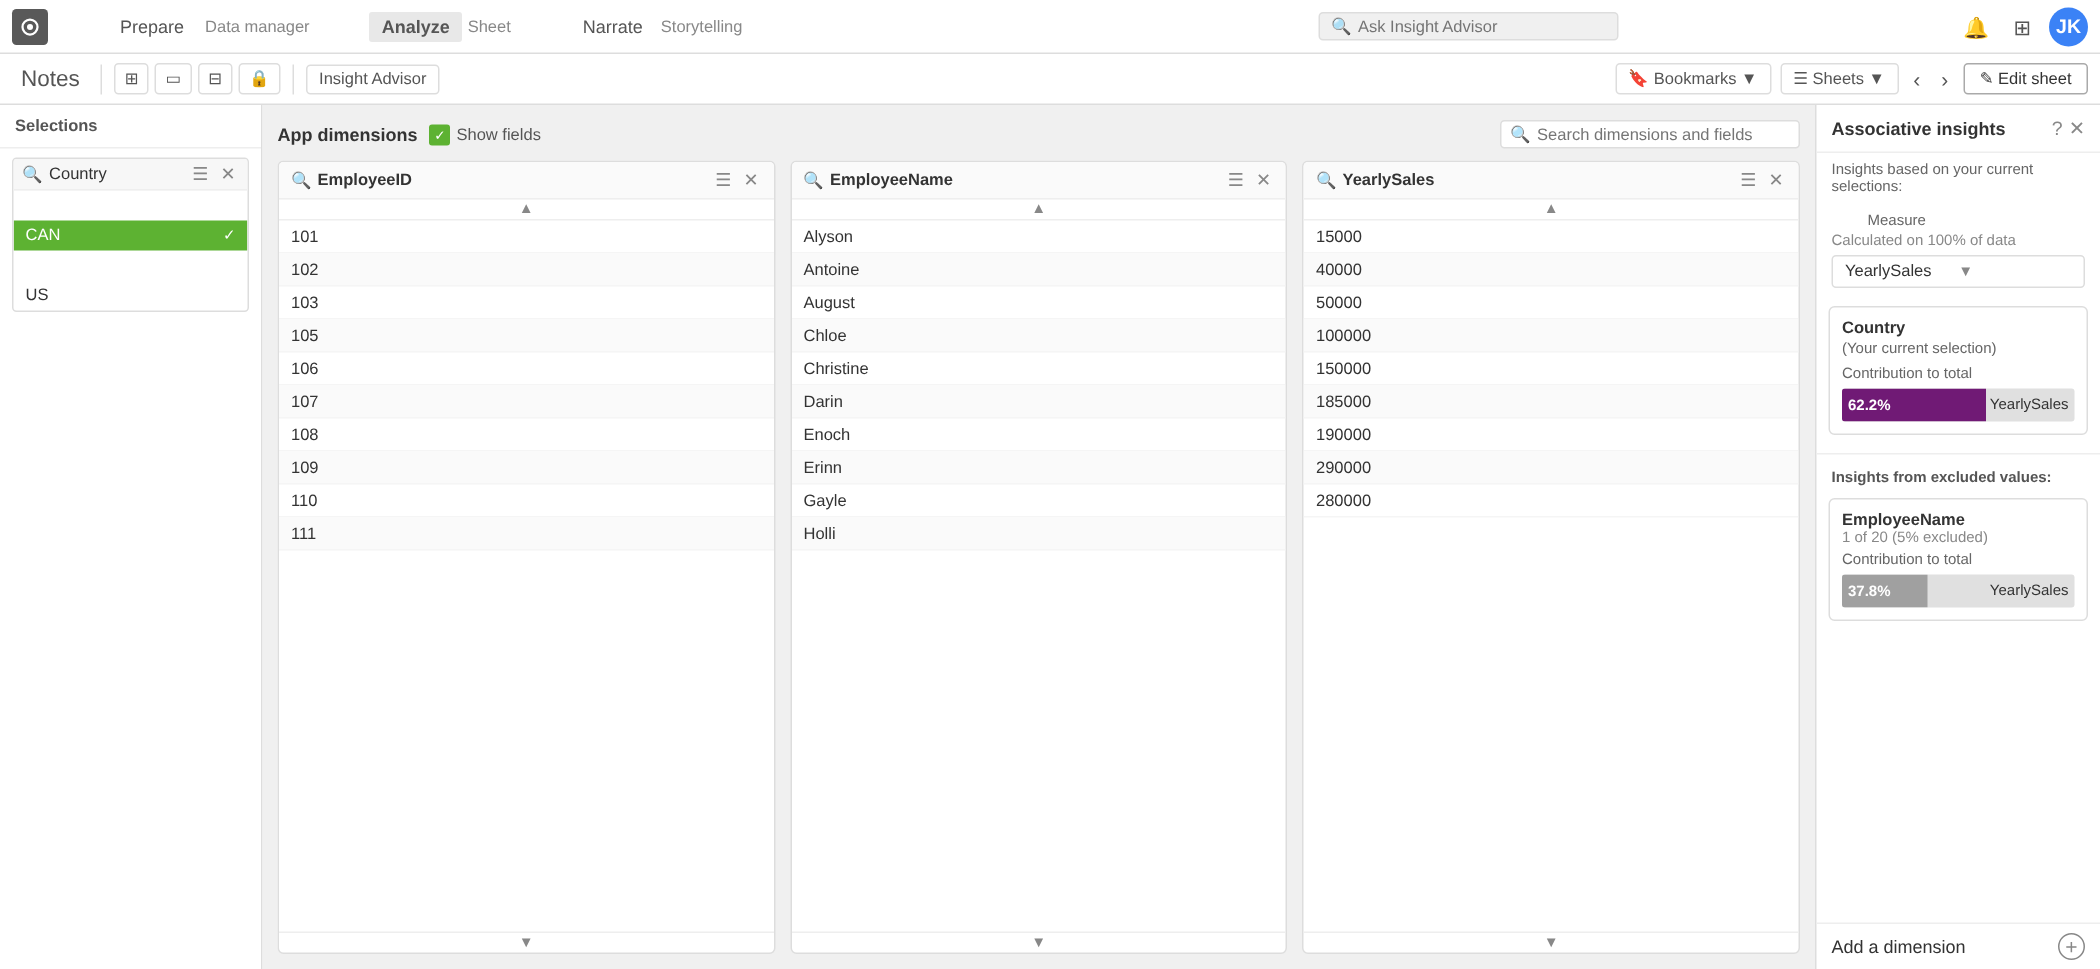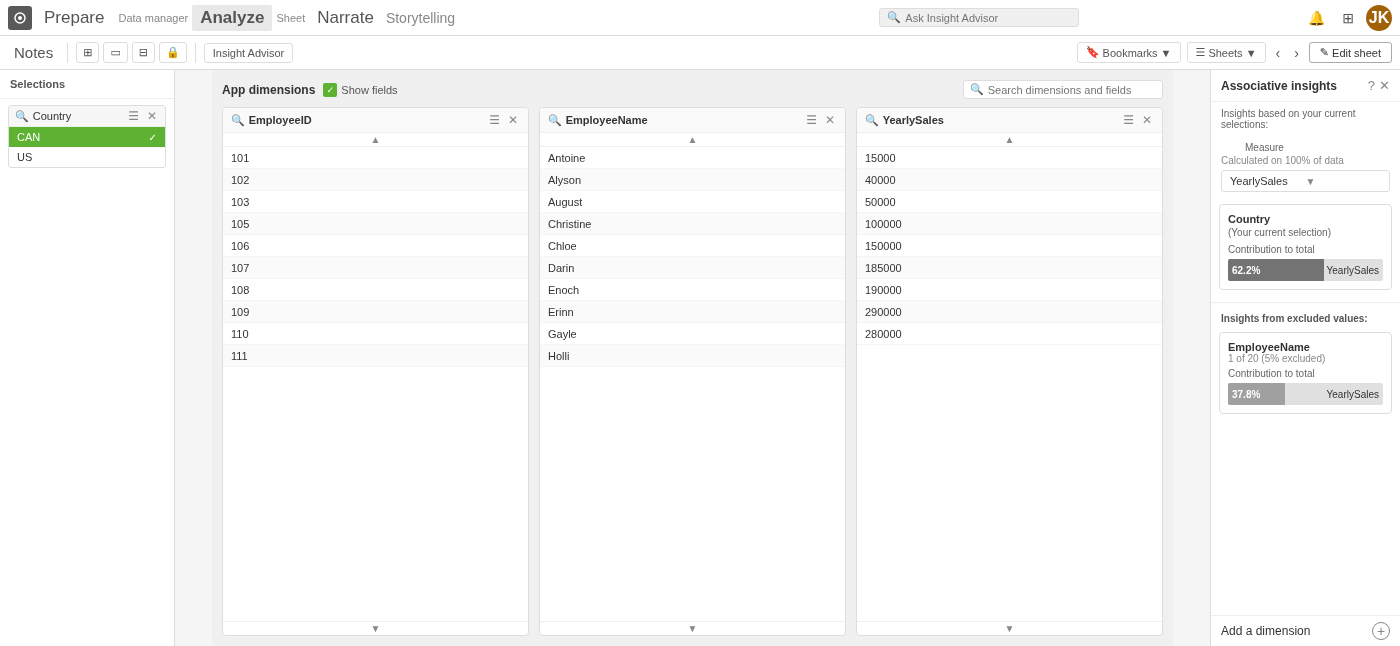--- a/index.html
+++ b/index.html
@@ -24,32 +24,33 @@
     .app-logo {
       width: 24px;
       height: 24px;
       background: #595959;
       border-radius: 3px;
       display: flex; align-items: center; justify-content: center;
       cursor: pointer;
     }
     .app-logo svg { width: 14px; height: 14px; fill: white; }
     .prepare-btn, .analyze-btn, .narrate-btn {
-      font-size: 17px;
+      font-size: 12px;
       padding: 3px 8px;
       border: none;
       background: transparent;
       cursor: pointer;
       color: #555;
       border-radius: 2px;
+      margin-left: 36px;
     }
     .analyze-btn { font-weight: bold; background: #e8e8e8; }
     .data-manager-label { font-size: 11px; color: #888; margin-left: 2px; }
     .sheet-label { font-size: 11px; color: #888; }
-    .narrate-label { font-size: 14px; color: #888; }
+    .narrate-label { font-size: 11px; color: #888; }
 
     .top-center {
       flex: 1;
       display: flex;
       align-items: center;
       justify-content: center;
     }
 
     .top-right {
       display: flex;
@@ -79,23 +80,23 @@
       background: transparent;
       font-size: 11px;
       outline: none;
       width: 100%;
       color: #333;
     }
     .search-box .search-icon { color: #888; font-size: 11px; margin-right: 4px; }
     .user-avatar {
       width: 26px; height: 26px;
       border-radius: 50%;
-      background: #a16207;
+      background: #3b82f6;
       color: white;
-      font-size: 16px;
+      font-size: 13px;
       font-weight: bold;
       display: flex; align-items: center; justify-content: center;
     }
 
     
     .toolbar2 {
       display: flex;
       align-items: center;
       height: 34px;
       background: #fff;
@@ -151,21 +152,20 @@
       cursor: pointer;
       color: #333;
       display: flex; align-items: center; gap: 3px;
       margin-left: auto;
     }
 
     
     .main-layout {
       display: flex;
       height: calc(646px - 70px);
-      gap: 37px;
     }
 
     
     .left-panel {
       width: 175px;
       background: #fff;
       border-right: 1px solid #ddd;
       display: flex;
       flex-direction: column;
     }
@@ -204,20 +204,21 @@
       font-size: 12px;
       padding: 0 2px;
     }
     .selection-list { overflow-y: auto; }
     .selection-item {
       display: flex;
       align-items: flex-end;
       padding: 4px 8px;
       font-size: 11px;
       cursor: pointer;
+      margin-top: 20px;
     }
     .selection-item.selected {
       background: #5db232;
       color: white;
     }
     .selection-item .check { margin-left: auto; font-size: 10px; }
 
     
     .center-content {
       flex: 1;
@@ -421,21 +422,21 @@
     }
     .contribution-bar-container {
       position: relative;
       height: 22px;
       background: #e0e0e0;
       border-radius: 2px;
       overflow: hidden;
     }
     .contribution-bar {
       height: 100%;
-      background: #737373;
+      background: #701a75;
       display: flex;
       align-items: center;
       padding-left: 4px;
     }
     .contribution-pct {
       font-size: 10px;
       font-weight: bold;
       color: white;
     }
     .contribution-bar-label {
@@ -659,33 +660,33 @@
           <span class="dimension-search-icon">🔍</span>
           <span class="dimension-name">EmployeeName</span>
           <button class="dimension-header-btn">☰</button>
           <button class="dimension-header-btn">✕</button>
         </div>
         <div style="display:flex;justify-content:center;padding:1px;border-bottom:1px solid #eee;">
           <span style="color:#888;font-size:10px;cursor:pointer;">▲</span>
         </div>
         <div class="dimension-list">
           <div class="dimension-row">
+              <span class="dimension-row-value">Alyson</span>
+            </div>
+          <div class="dimension-row">
               <span class="dimension-row-value">Antoine</span>
             </div>
           <div class="dimension-row">
-              <span class="dimension-row-value">Alyson</span>
-            </div>
-          <div class="dimension-row">
               <span class="dimension-row-value">August</span>
             </div>
           <div class="dimension-row">
+              <span class="dimension-row-value">Chloe</span>
+            </div>
+          <div class="dimension-row">
               <span class="dimension-row-value">Christine</span>
-            </div>
-          <div class="dimension-row">
-              <span class="dimension-row-value">Chloe</span>
             </div>
           <div class="dimension-row">
               <span class="dimension-row-value">Darin</span>
             </div>
           <div class="dimension-row">
               <span class="dimension-row-value">Enoch</span>
             </div>
           <div class="dimension-row">
               <span class="dimension-row-value">Erinn</span>
             </div>

